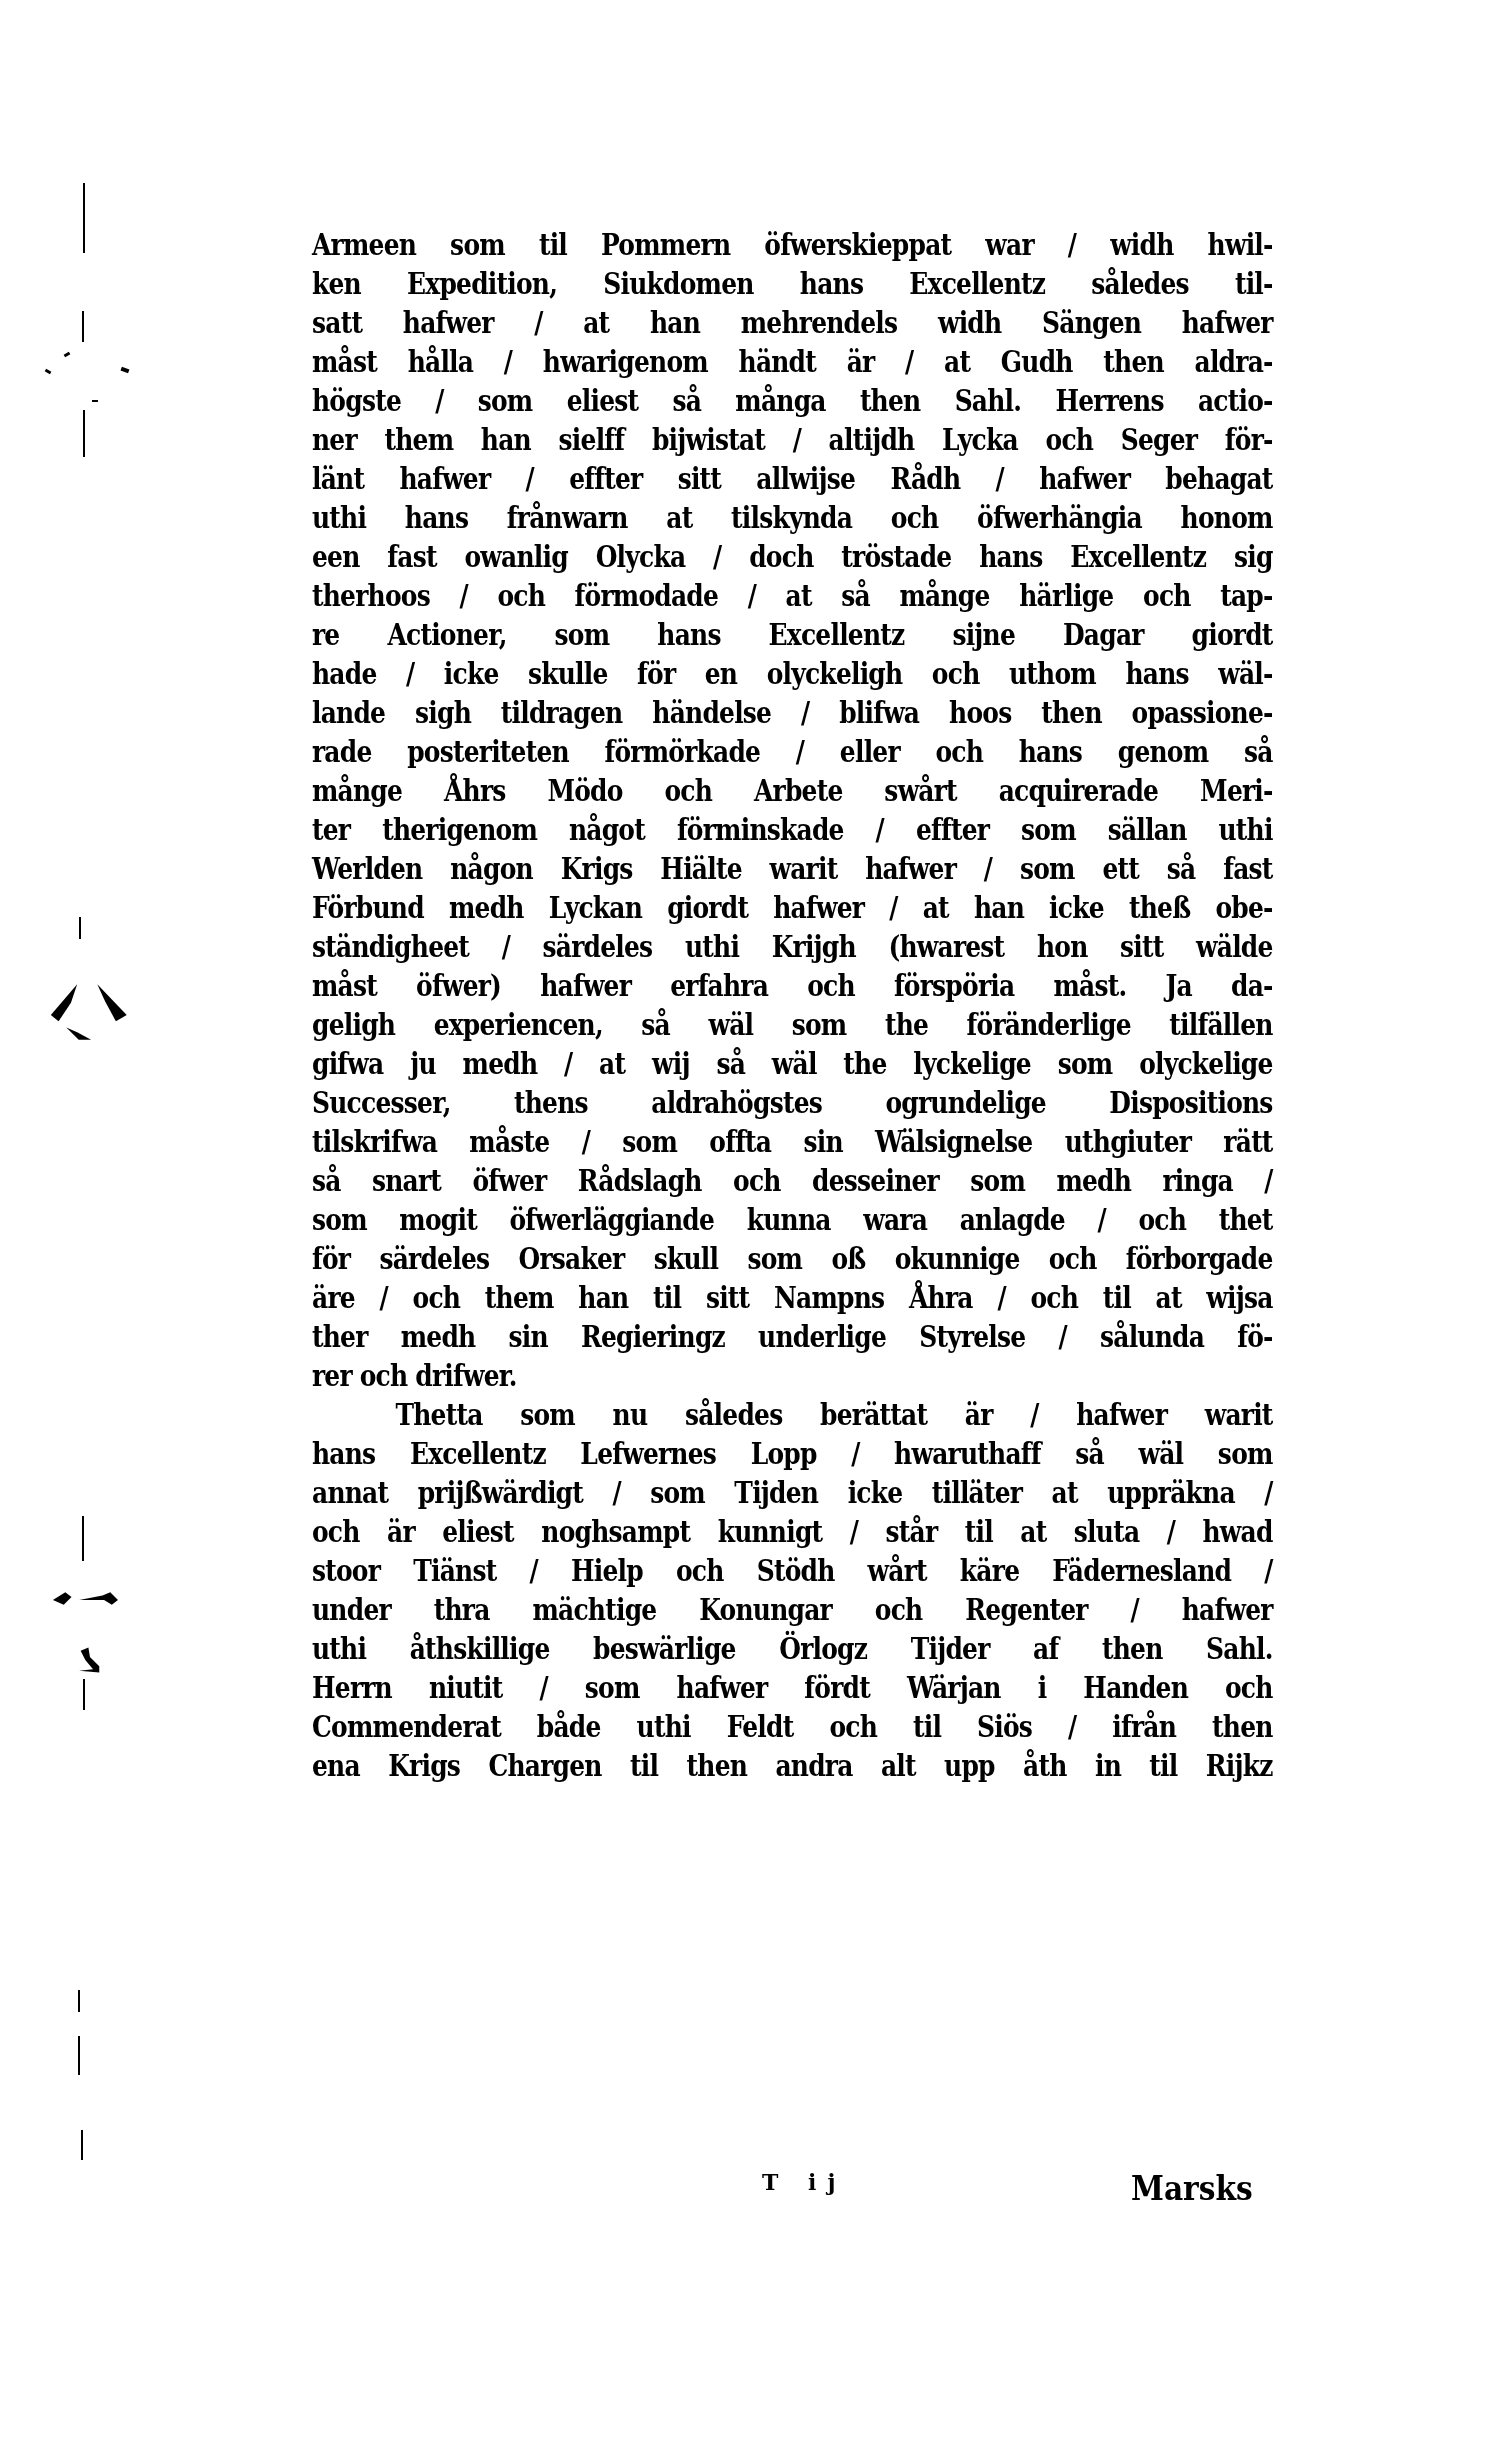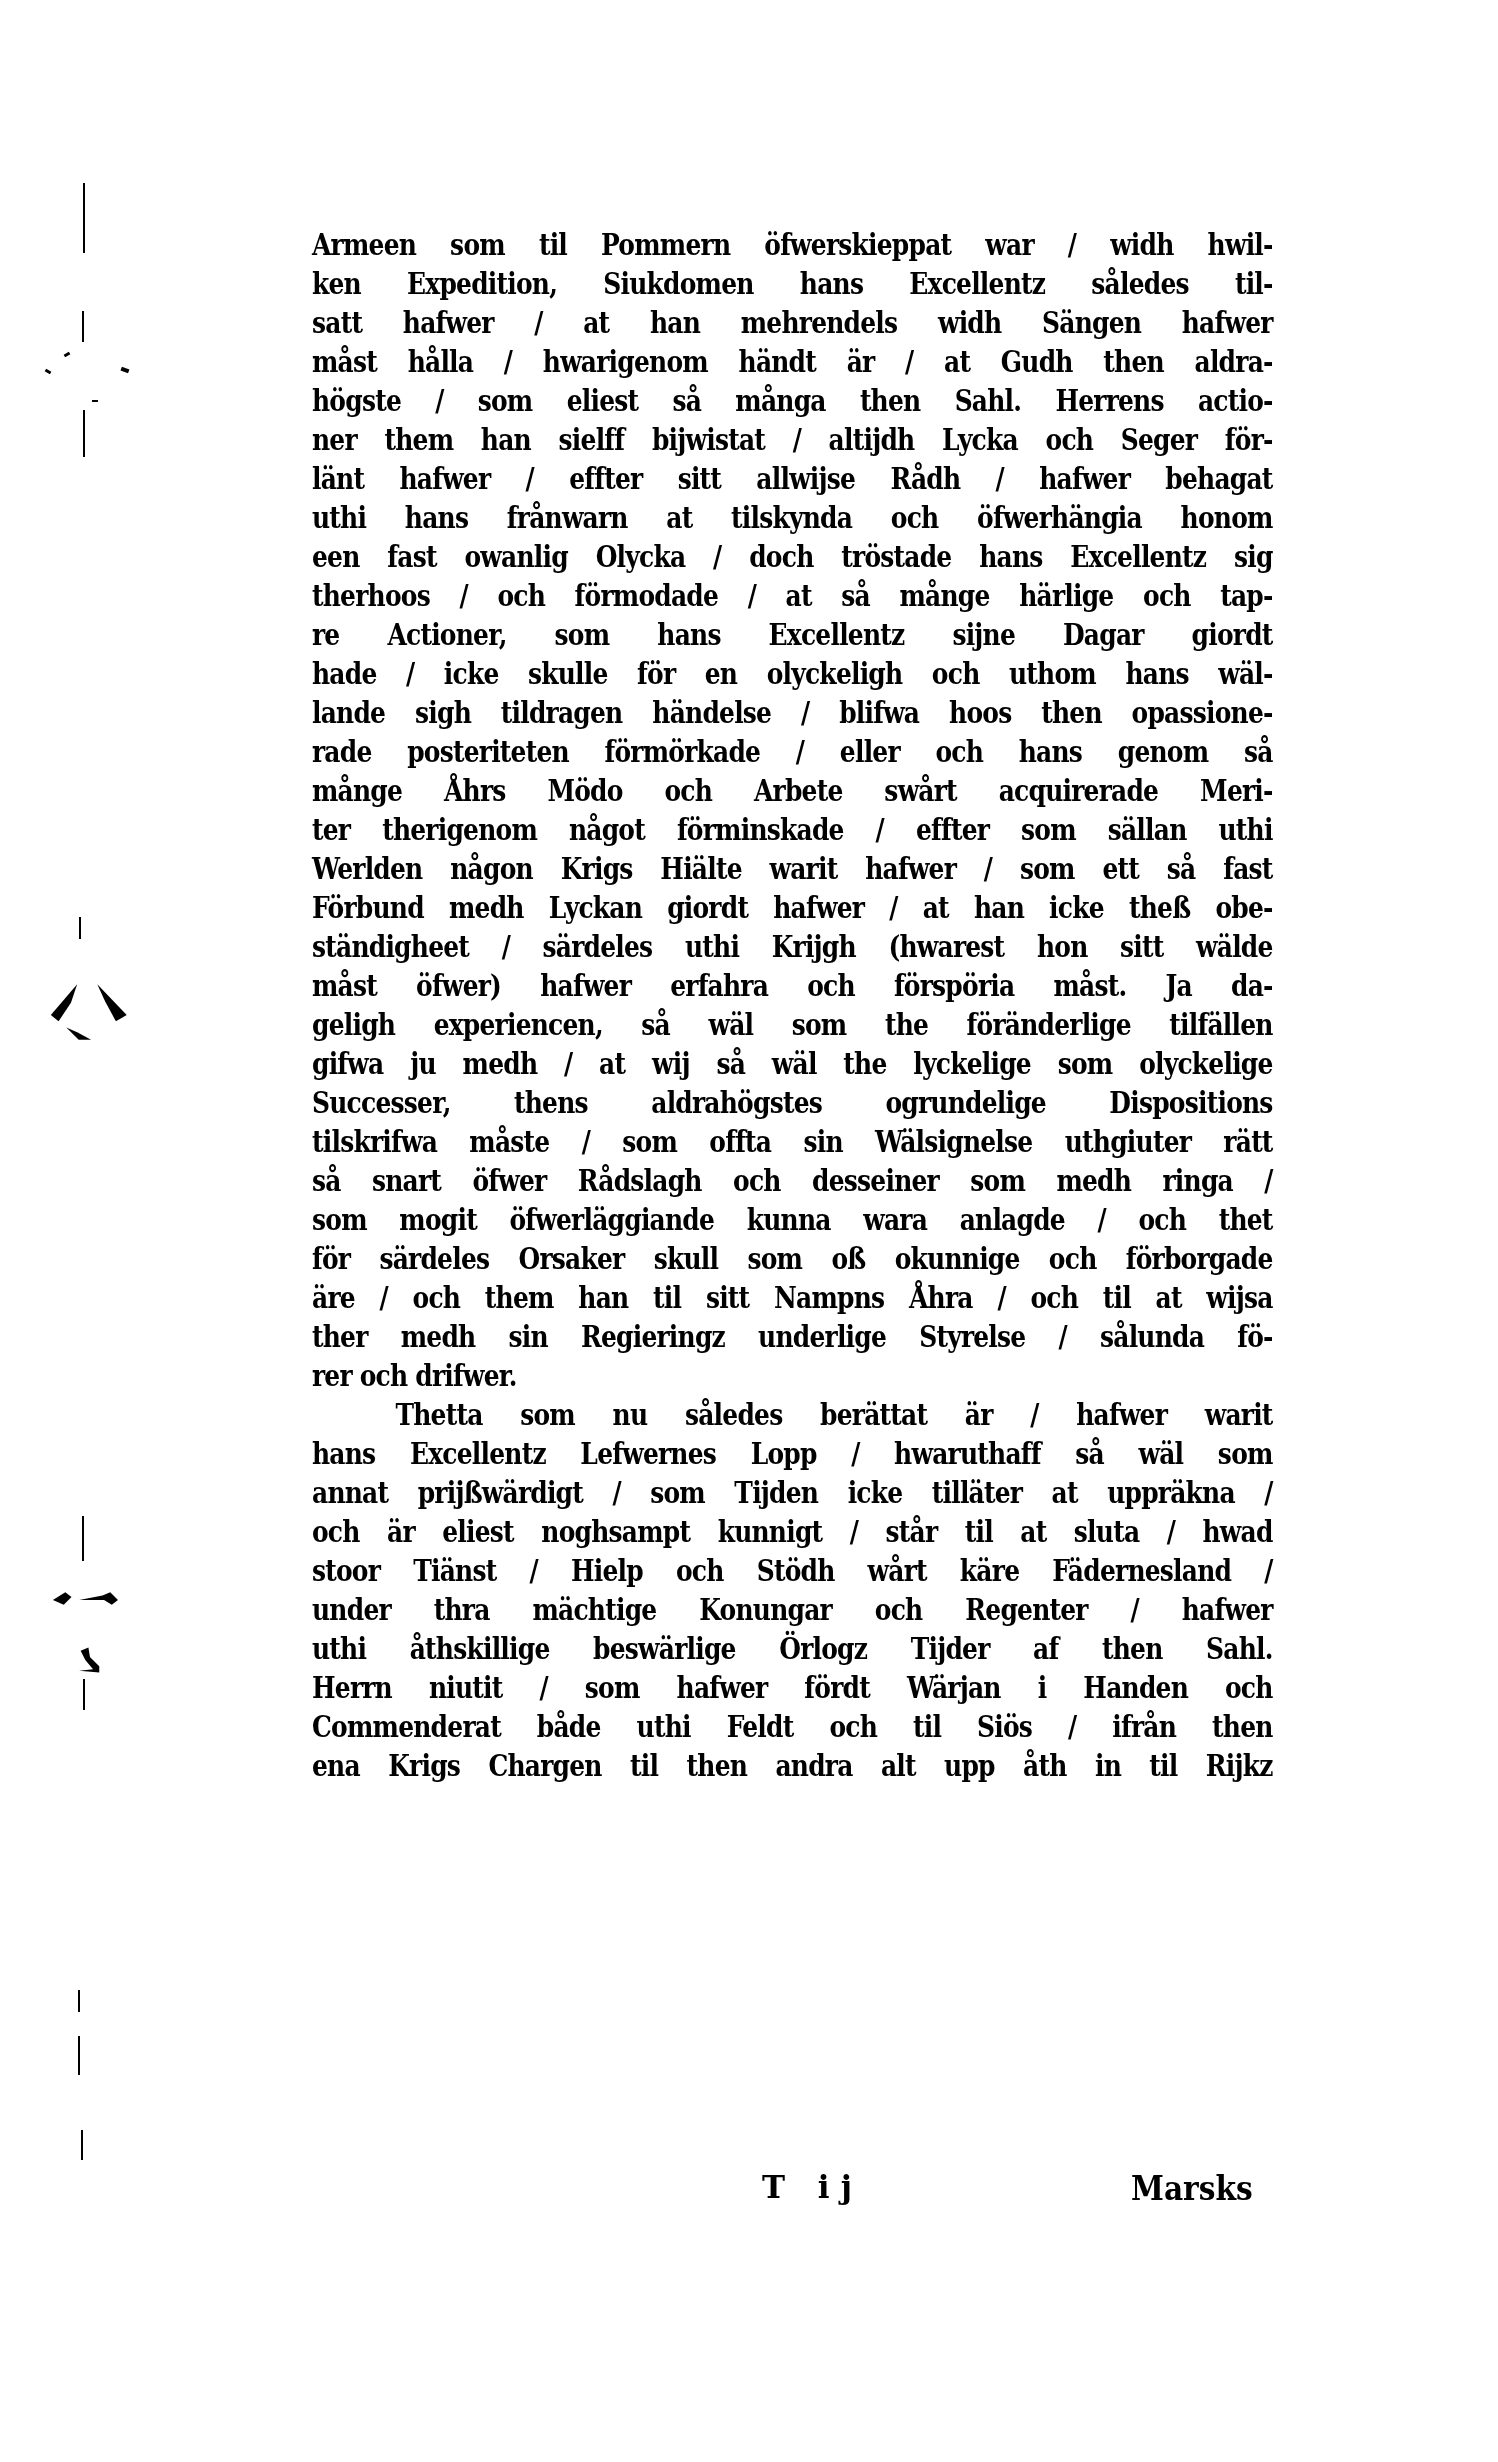--- a/index.html
+++ b/index.html
@@ -47,21 +47,21 @@
       width: 1020px;
     }
     .line.last {
       text-align-last: left;
     }
     .footer-sig {
       position: absolute;
       left: 762px;
       top: 2169px;
       font-family: "DejaVu Serif", serif;
-      font-size: 31px;
+      font-size: 22px;
       font-weight: bold;
       letter-spacing: 11px;
     }
     .footer-catch {
       position: absolute;
       left: 1131px;
       top: 2169px;
       font-family: "DejaVu Serif", serif;
       font-size: 33px;
       font-weight: bold;

